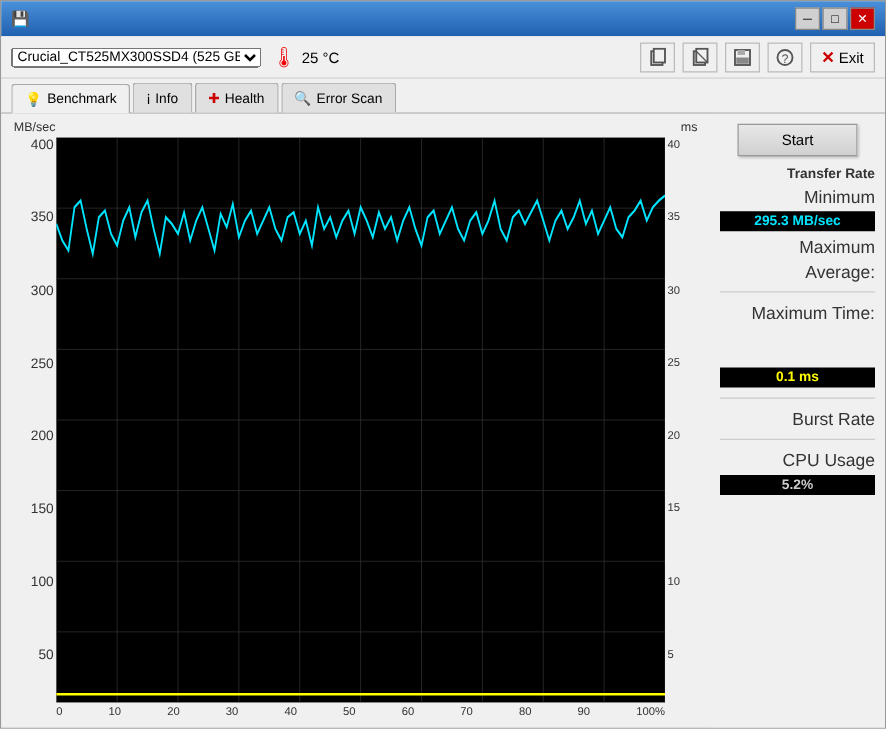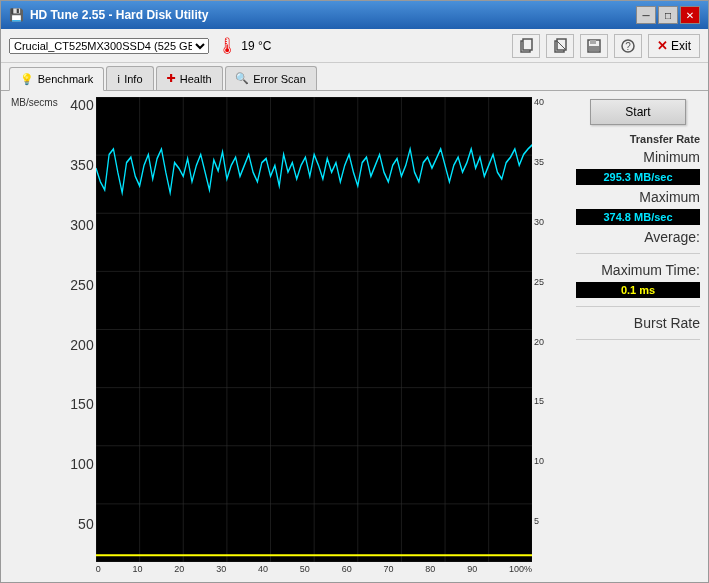--- a/index.html
+++ b/index.html
@@ -73,42 +73,42 @@
       display: flex;
       flex: 1;
       overflow: hidden;
       background: #f0f0f0;
     }
 
     .chart-area {
       flex: 1;
       padding: 6px 8px;
       display: flex;
-      flex-direction: row;
+      flex-direction: column;
       min-width: 0;
     }
 
     .chart-labels-top {
       display: flex;
       justify-content: space-between;
       font-size: 10px;
       margin-bottom: 2px;
       color: #333;
       padding: 0 2px;
     }
 
     .y-axis-left {
       position: absolute;
       left: -32px;
       top: 0;
       height: 100%;
       display: flex;
       flex-direction: column;
       justify-content: space-between;
-      font-size: 14px;
+      font-size: 11px;
       color: #333;
       text-align: right;
       width: 30px;
     }
 
     .y-axis-right {
       position: absolute;
       right: -22px;
       top: 0;
       height: 100%;
@@ -171,51 +171,50 @@
     .stat-name { font-size: 14px; color: #333; }
     .stat-value {
       background: black;
       color: #00e5ff;
       font-size: 11px;
       font-weight: bold;
       text-align: center;
       padding: 2px 12px;
       width: 100%;
     }
-    .stat-value.yellow { color: #ffff00; }
+    .stat-value.yellow { color: #ffff00; margin-top: 32px; }
     .stat-value.gray { color: #cccccc; }
 
     .divider { height: 1px; background: #ccc; }
 
     svg.chart { width: 100%; height: 100%; }
   </style>
 </head>
 <body>
 
 <div class="window">
 
   <div class="title-bar">
     <div class="title-bar-left">
       <span>💾</span>
-      <span>HD Tune 2.55 - Hard Disk Utility</span>
     </div>
     <div class="title-bar-controls">
       <div class="title-btn">─</div>
       <div class="title-btn">□</div>
       <div class="title-btn close">✕</div>
     </div>
   </div>
 
   <div class="toolbar">
     <div class="drive-select-wrap">
       <select><option>Crucial_CT525MX300SSD4 (525 GB)</option></select>
     </div>
     <div class="temp-display">
       <span style="color:#e00; font-size:16px;">🌡</span>
-      <span>19 °C</span>
+      <span>25 °C</span>
     </div>
     <div class="toolbar-right">
       <div class="toolbar-icon-btn" title="Copy">
         <svg width="16" height="16" viewBox="0 0 16 16">
           <rect x="3" y="3" width="9" height="11" fill="none" stroke="#555" stroke-width="1.5"></rect>
           <rect x="5" y="1" width="9" height="11" fill="#f0f0f0" stroke="#555" stroke-width="1.5"></rect>
         </svg>
       </div>
       <div class="toolbar-icon-btn" title="Paste">
         <svg width="16" height="16" viewBox="0 0 16 16">
@@ -454,34 +453,37 @@
     <div class="sidebar">
       <div style="display:flex; justify-content:center;">
         <button class="start-btn">Start</button>
       </div>
 
       <div class="stats-section">
         <div class="stats-label">Transfer Rate</div>
         <div class="stat-name">Minimum</div>
         <div class="stat-value">295.3 MB/sec</div>
         <div class="stat-name">Maximum</div>
-        <div class="stat-value">374.8 MB/sec</div>
         <div class="stat-name">Average:</div>
       </div>
 
       <div class="divider"></div>
 
       <div class="stats-section">
         <div class="stat-name">Maximum Time:</div>
         <div class="stat-value yellow">0.1 ms</div>
       </div>
 
       <div class="divider"></div>
 
       <div class="stats-section">
         <div class="stat-name">Burst Rate</div>
       </div>
 
       <div class="divider"></div>
 
+      <div class="stats-section">
+        <div class="stat-name">CPU Usage</div>
+        <div class="stat-value gray">5.2%</div>
+      </div>
     </div>
   </div>
 </div>
 
 </body></html>

